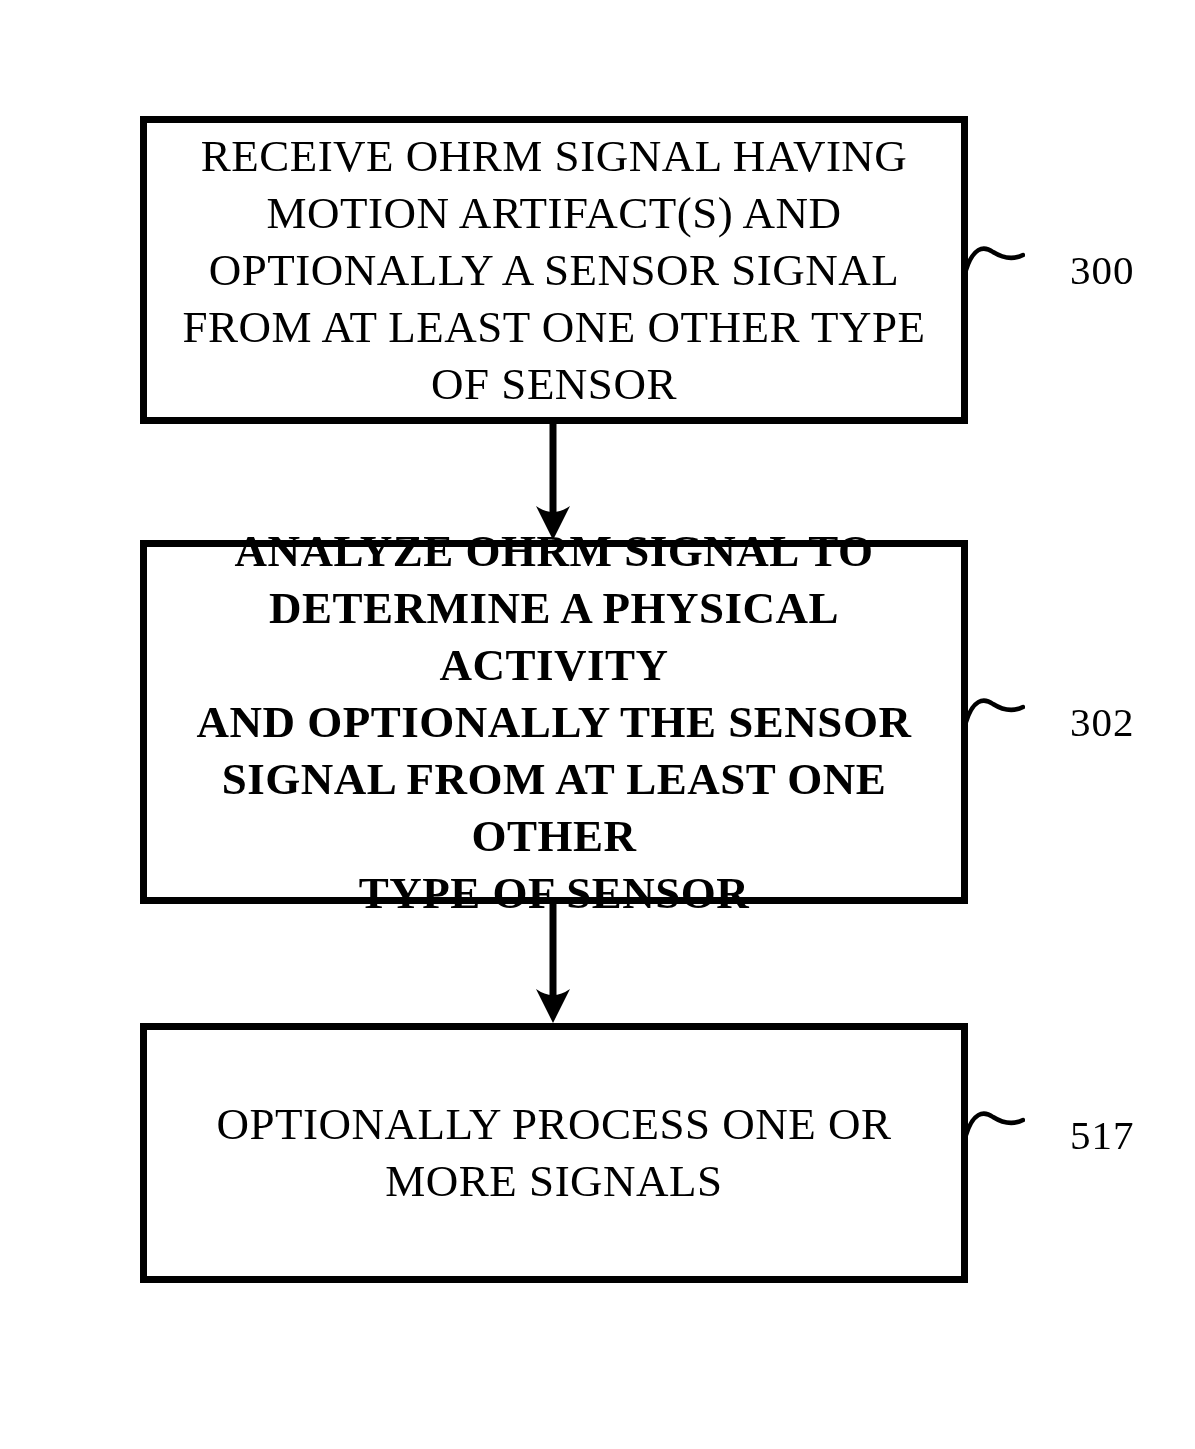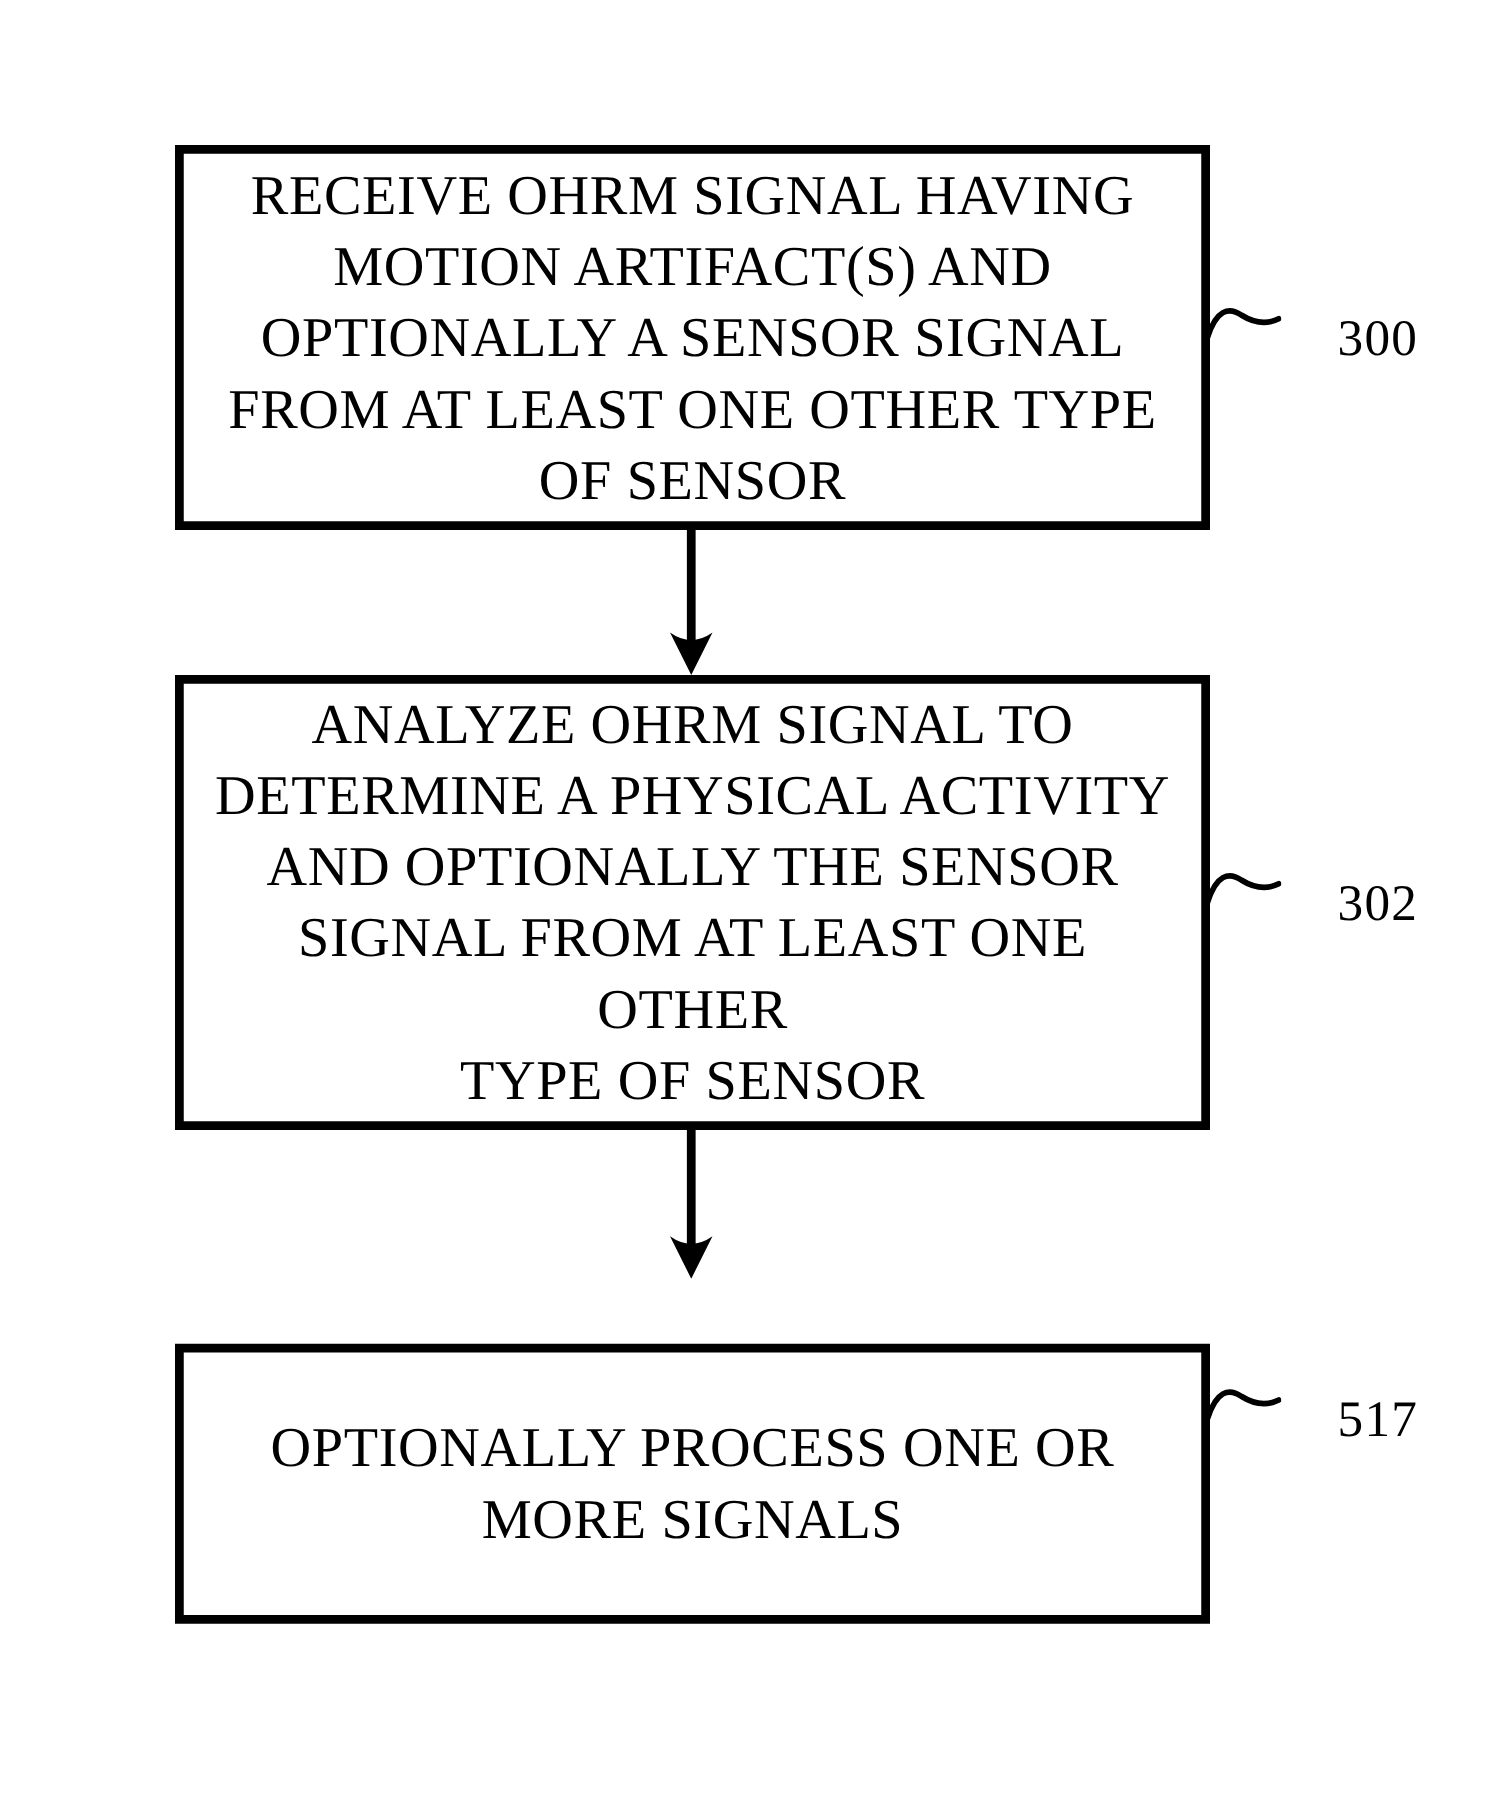--- a/index.html
+++ b/index.html
@@ -30,22 +30,22 @@
   .flow-box .step-text {
     margin: 18px;
     width: 100%;
     text-align: center;
     white-space: pre-line;
     font-size: 45px;
     line-height: 57px;
     letter-spacing: 0.5px;
   }
   .box-300 { top: 116px;  height: 308px; }
-  .box-302 { top: 540px;  height: 364px; }
-  .box-304 { top: 1075px; height: 224px; }
+  .box-302 { top: 540px;  height: 364px; font-weight: bold; }
+  .box-304 { top: 1023px; height: 260px; }
 
   .flow-arrow {
     position: absolute;
     left: 533px;
     width: 40px;
     display: block;
   }
   .arrow-1 { top: 424px; height: 116px; }
   .arrow-2 { top: 904px; height: 119px; }
 

